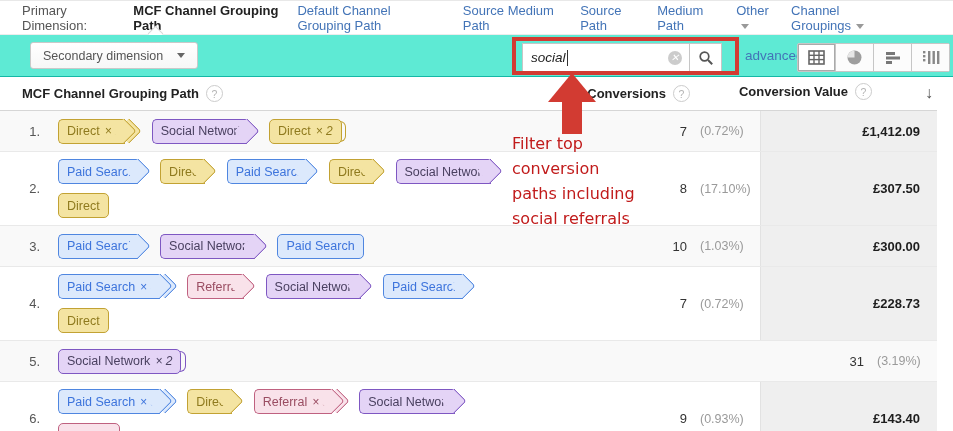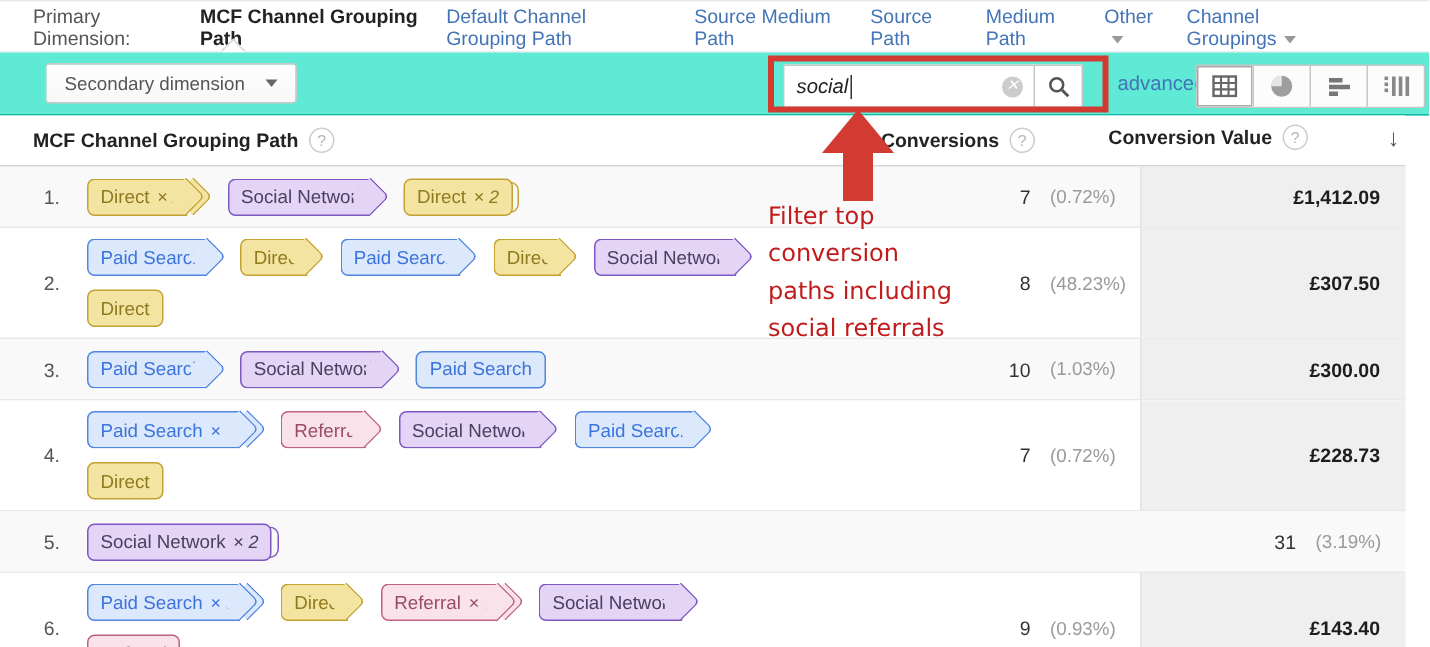--- a/index.html
+++ b/index.html
@@ -196,21 +196,21 @@
             </span>
             <span class="chip arrow" style="--f: #e4d4f6; --b: #7e57c2; --t: #4a4060;">
               <span>Social Network</span>
             </span>
             <span class="chip flat" style="--f: #f4e4a2; --b: #c2a233; --t: #8f7a1e;">
               <span>Direct</span>
             </span>
           </div>
           <div class="cell-conv">
             <span>8</span>
-            <span class="conv-pct">(48.23%)</span>
+            <span class="conv-pct">(17.10%)</span>
           </div>
           <div class="cell-value">£307.50</div>
         </div>
         <div class="row">
           <div class="cell-num">3.</div>
           <div class="cell-path">
             <span class="chip arrow" style="--f: #dce9fc; --b: #4f86e0; --t: #3d74dc;">
               <span>Paid Search</span>
             </span>
             <span class="chip arrow" style="--f: #e4d4f6; --b: #7e57c2; --t: #4a4060;">

